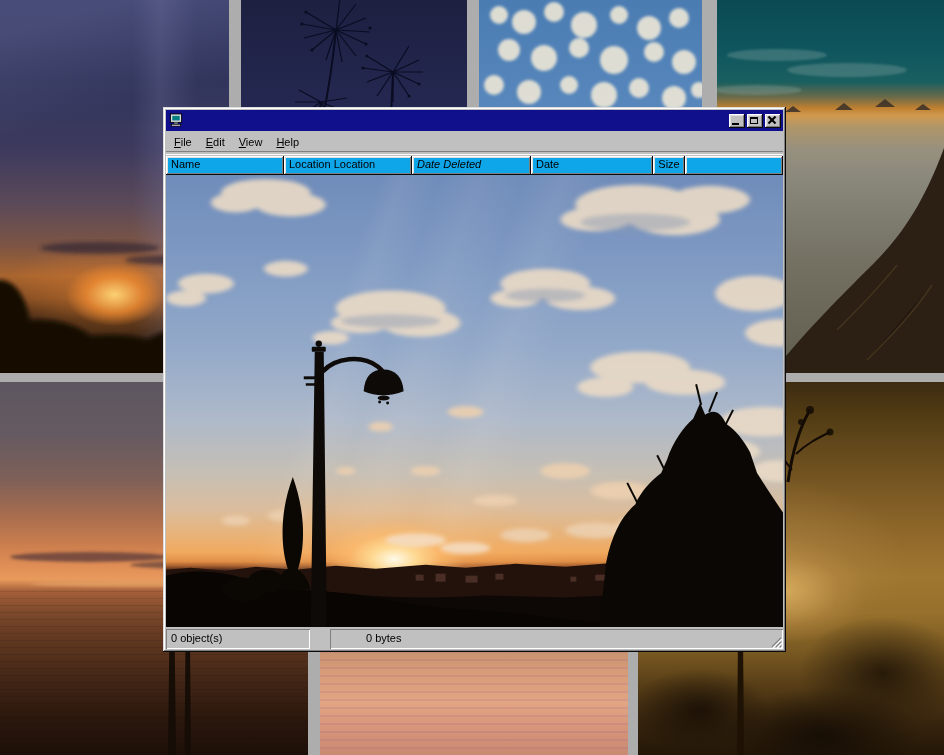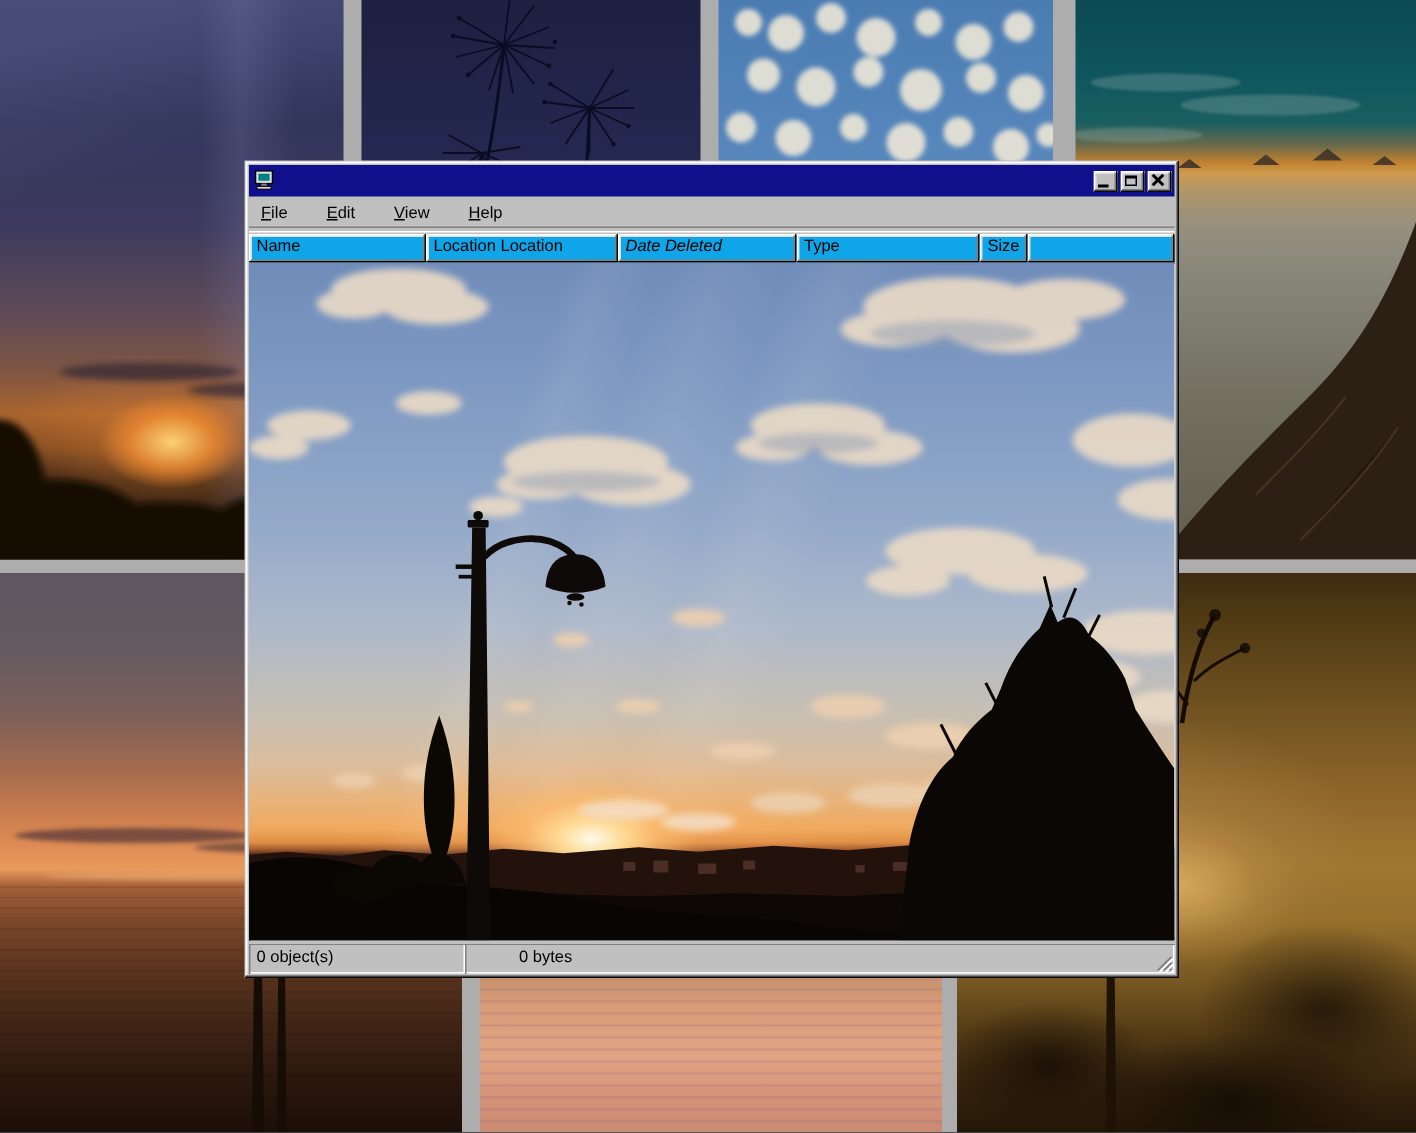--- a/index.html
+++ b/index.html
@@ -49,37 +49,37 @@
   .title-text{flex:1;color:#fff;font-size:11px;font-weight:bold;overflow:hidden;white-space:nowrap;}
   .tbtns{display:flex;gap:0;}
   .tbtn{width:16px;height:14px;background:#c0c0c0;margin-left:2px;position:relative;
     box-shadow: inset -1px -1px #0a0a0a, inset 1px 1px #ffffff, inset -2px -2px #808080, inset 2px 2px #dfdfdf;}
   .tbtn.min::after{content:"";position:absolute;left:3px;bottom:3px;width:7px;height:2px;background:#000;}
   .tbtn.max::after{content:"";position:absolute;left:3px;top:3px;width:8px;height:7px;
     border:1px solid #000;border-top-width:2px;box-sizing:border-box;}
   .tbtn.close::before,.tbtn.close::after{content:"";position:absolute;left:2px;top:5.5px;width:10px;height:2px;background:#000;}
   .tbtn.close::before{transform:rotate(45deg);}
   .tbtn.close::after{transform:rotate(-45deg);}
-  .menubar{height:19px;flex:0 0 19px;display:flex;align-items:center;gap:12px;padding:1px 0 0 1px;font-size:11px;color:#000;}
+  .menubar{height:19px;flex:0 0 19px;display:flex;align-items:center;gap:0;padding:1px 0 0 1px;font-size:11px;color:#000;}
   .menu-item{padding:2px 7px;}
   .menusep{height:2px;flex:0 0 2px;border-top:1px solid #808080;border-bottom:1px solid #ffffff;margin:0 0 1px 0;}
   .hdr{height:19px;flex:0 0 19px;display:flex;font-size:11px;color:#000;}
   .hcell{background:#0ea5e9;box-sizing:border-box;padding:2px 5px 0 5px;white-space:nowrap;overflow:hidden;
     box-shadow: inset -1px -1px #0a0a0a, inset 1px 1px #ffffff, inset -2px -2px #808080, inset 2px 2px #dfdfdf;}
   .c0{width:118px;} .c1{width:128px;} .c2{width:119px;font-style:italic;} .c3{width:122px;}
   .c4{width:32px;text-align:center;} .c5{flex:1;}
   .content{flex:1;position:relative;overflow:hidden;
     box-shadow: inset 1px 1px #808080, inset -1px -1px #ffffff;}
   .photo-main{position:absolute;inset:0;background:
     radial-gradient(ellipse 100px 55px at 37% 85%, rgba(255,252,235,.98) 0%, rgba(255,220,150,.95) 22%, rgba(255,190,110,.55) 45%, rgba(250,170,90,0) 70%),
     radial-gradient(ellipse 260px 120px at 38% 86%, rgba(255,180,100,.35), transparent 70%),
     linear-gradient(108deg, transparent 28%, rgba(250,240,230,.07) 31%, transparent 36%, rgba(250,240,230,.06) 41%, transparent 47%, rgba(250,240,230,.07) 52%, transparent 58%),
     linear-gradient(180deg,#6f8cba 0%,#7e99c2 18%,#93a9c9 38%,#aeb9ca 54%,#c6bfb4 66%,#dbbd9d 74%,#e9b276 80%,#f0a95f 83.5%,#e08f46 85.5%,#a85f2e 86.5%,#40221a 87.5%,#190f0a 90%,#0c0805 100%);}
   .photo-main svg{position:absolute;left:0;top:0;width:100%;height:100%;}
-  .statusbar{height:20px;flex:0 0 20px;margin-top:2px;display:flex;gap:0;font-size:11px;color:#000;}
+  .statusbar{height:20px;flex:0 0 20px;margin-top:2px;display:flex;gap:20px;font-size:11px;color:#000;}
   .spanel{box-shadow: inset 1px 1px #808080, inset -1px -1px #ffffff;box-sizing:border-box;
     padding:3px 0 0 5px;white-space:nowrap;overflow:hidden;}
   .sp1{width:144px;}
   .sp2{flex:1;position:relative;padding-left:36px;}
   .grip{position:absolute;right:1px;bottom:1px;width:13px;height:13px;}
   u{text-decoration:underline;}
 </style>
 </head>
 <body>
 
@@ -242,21 +242,21 @@
       <span class="menu-item"><u>E</u>dit</span>
       <span class="menu-item"><u>V</u>iew</span>
       <span class="menu-item"><u>H</u>elp</span>
     </div>
     <div class="menusep"></div>
 
     <div class="hdr">
       <div class="hcell c0">Name</div>
       <div class="hcell c1">Location Location</div>
       <div class="hcell c2">Date Deleted</div>
-      <div class="hcell c3">Type</div>
+      <div class="hcell c3">Date</div>
       <div class="hcell c4">Size</div>
       <div class="hcell c5"></div>
     </div>
 
     <div class="content">
       <div class="photo-main">
         <svg viewBox="0 0 618 458" preserveAspectRatio="none">
           <filter id="bm">
               <feGaussianBlur stdDeviation="2.4"></feGaussianBlur>
             </filter>

